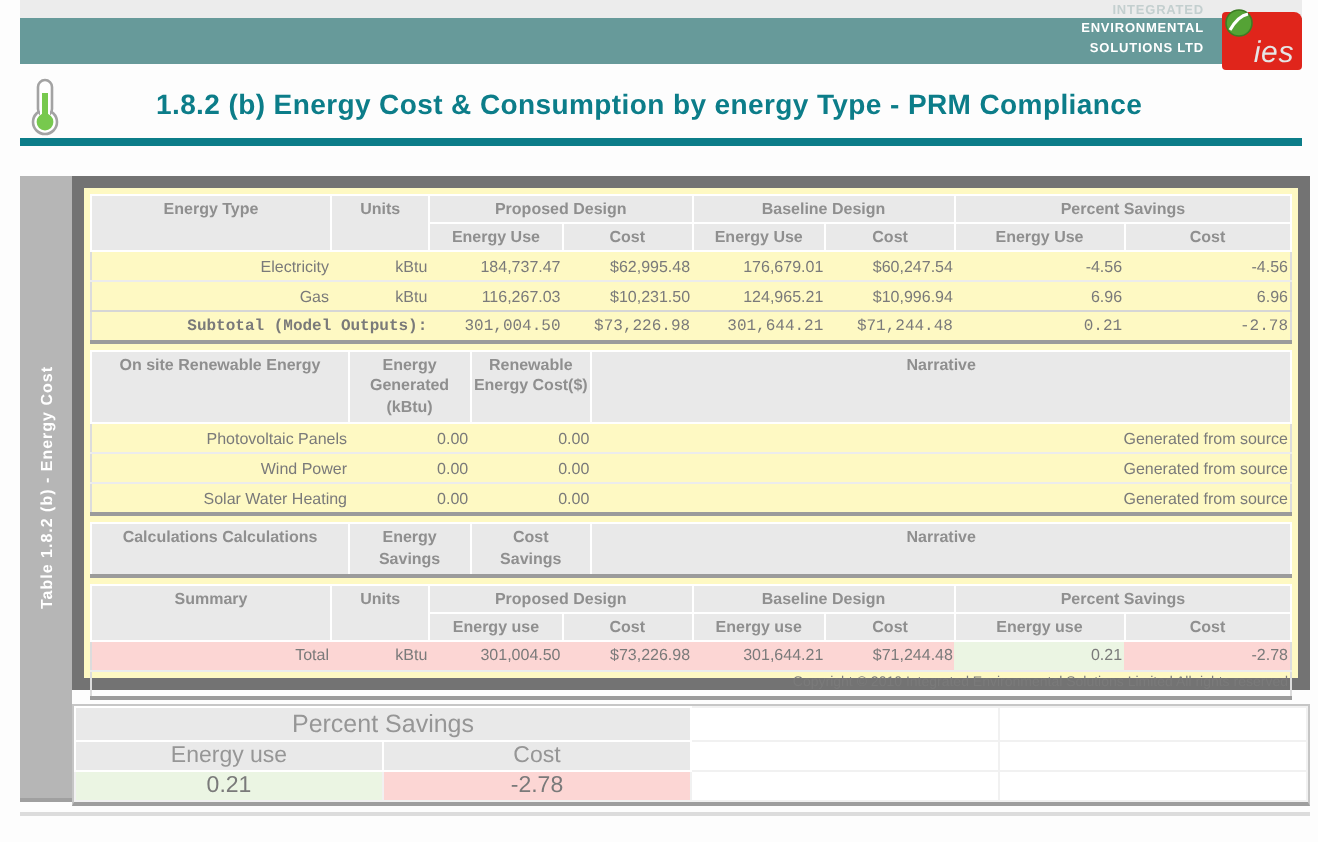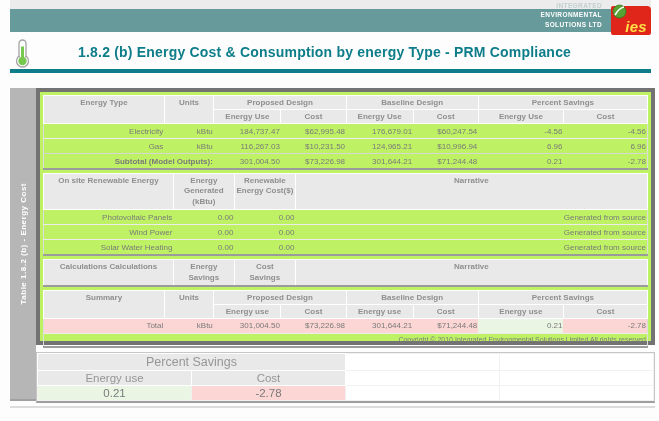--- a/index.html
+++ b/index.html
@@ -9,46 +9,46 @@
     font-family:"Liberation Sans", sans-serif;
   }
   .abs { position:absolute; }
   .top-strip { left:10px; right:8px; top:0; height:9px; background:#ececec; }
   .topbar { left:10px; right:8px; top:9px; height:23px; background:#679a9a; }
   .company { right:57px; top:1px; text-align:right; font-size:6.5px; font-weight:bold;
              letter-spacing:.4px; line-height:9.4px; color:#fff; z-index:3; }
   .company .l1 { color:#c3cfcf; }
   .ies-logo { right:8px; top:6px; width:40px; height:29px; background:#e0251b;
               border-radius:2px 4px 2px 2px; z-index:3; }
-  .ies-text { position:absolute; right:4px; bottom:0; color:#fde047; font-weight:bold;
+  .ies-text { position:absolute; right:4px; bottom:0; color:#e5e5e5; font-weight:normal;
               font-style:italic; font-size:15px; line-height:17px; letter-spacing:.3px; }
   .leaf { position:absolute; left:1px; top:-2px; }
   .thermo { left:14px; top:39px; }
   .page-title { left:38px; top:44px; font-size:14px; font-weight:bold; color:#0c7d89;
                 letter-spacing:.2px;margin-left:40px; }
   .rule { left:10px; right:8px; top:69px; height:4px; background:#0c7d89; }
   .sidebar { left:10px; top:88px; width:26px; height:313px; background:#b6b6b6;
              display:flex; align-items:center; justify-content:center;
              border-bottom:2px solid #a0a0a0; }
   .sidebar span { writing-mode:vertical-rl; transform:rotate(180deg); color:#fff;
                   font-size:8px; font-weight:bold; letter-spacing:.5px; white-space:nowrap; }
-  .main-panel { left:36px; top:88px; width:619px; height:257px; background:#bef264;
-                border:4px solid #737373; padding:3px; }
+  .main-panel { left:36px; top:88px; width:619px; height:257px; background:#fef9c3;
+                border:6px solid #737373; padding:3px; }
   .bottom-panel { left:36px; top:352px; width:619px; height:51px; background:#fff;
                   border:1px solid #c6c6c6; border-bottom:2px solid #9e9e9e; }
   .shadow-line { left:10px; right:4px; top:406px; height:2px; background:#dcdcdc; }
 
   table.t { width:100%; border-collapse:collapse; table-layout:fixed; font-size:8px;
             margin-bottom:3px; border:1px solid #dcdcdc; border-bottom:2px solid #9b9b9b; }
   table.t th { background:#e9e9e9; color:#8f8f8f; font-weight:bold; border:1px solid #fff;
                padding:2px 1px; text-align:center; vertical-align:top; }
   table.t th.ml { white-space:pre-line; line-height:1.3; }
   table.t td { color:#7a7a7a; text-align:right; padding:2.5px 1px; border-top:1px solid #ececec;
                overflow:hidden; white-space:nowrap; }
-  tr.subtotal td { border-top:1px solid #d6d6d6; }
+  tr.subtotal td { border-top:1px solid #d6d6d6;font-family:Liberation Mono, monospace; }
   td.sub-label { font-weight:bold; color:#6d6d6d; text-align:right; padding-right:4px; }
   td.pink { background:#fcd6d4; }
   td.green { background:#ebf5e3; }
   td.copy { font-size:7px; color:#b3b3b3; padding:1px; border-top:1px solid #e8e8e8; }
 
   table.b { width:100%; height:100%; border-collapse:collapse; table-layout:fixed; }
   table.b th { background:#e9e9e9; color:#969696; font-weight:normal; border:1px solid #fff;
                text-align:center; }
   table.b th.ps-title { font-size:12.5px; }
   table.b th.ps-h { font-size:11.5px; }

